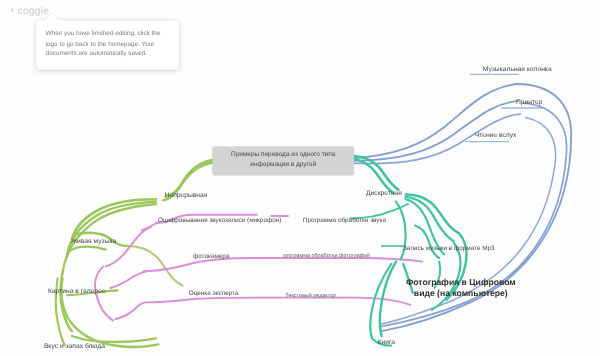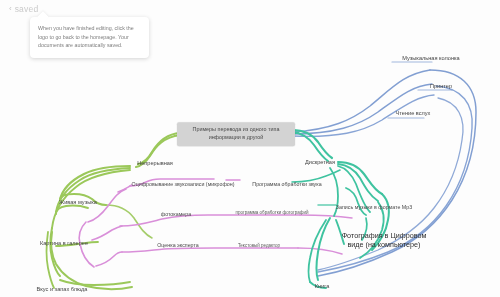--- a/index.html
+++ b/index.html
@@ -46,21 +46,21 @@
   .node.lv1 {
     font-size: 5.6px;
     color: #454545;
   }
   .node.lv2 {
     font-size: 5.3px;
     color: #4a4a4a;
   }
   .node.big {
     font-size: 7.2px;
-    font-weight: normal;
+    font-weight: bold;
     color: #2e2e2e;
     white-space: normal;
     width: 100px;
     line-height: 1.3;
   }
   .node.small {
     font-size: 4.5px;
     color: #5a5a5a;
   }
 
@@ -249,21 +249,21 @@
 
   <div class="node big" style="left:384px; top:240px;">Фотография в Цифровом виде (на компьютере)</div>
 
   <div class="node lv1" style="left:322px; top:286px;">Книга</div>
 
   <div class="node lv1" style="left:62px; top:289px;">Вкус и запах блюда</div>
 
   <div id="topbar">
     <div id="logo">
       <span class="chev">‹</span>
-      <span class="word">saved</span>
+      <span class="word">coggle</span>
     </div>
   </div>
 
   <div id="tooltip">
     <div class="tail"></div>
     <p>When you have finished editing, click the logo to go back to the homepage. Your documents are automatically saved.</p>
   </div>
 
 </div>
 

